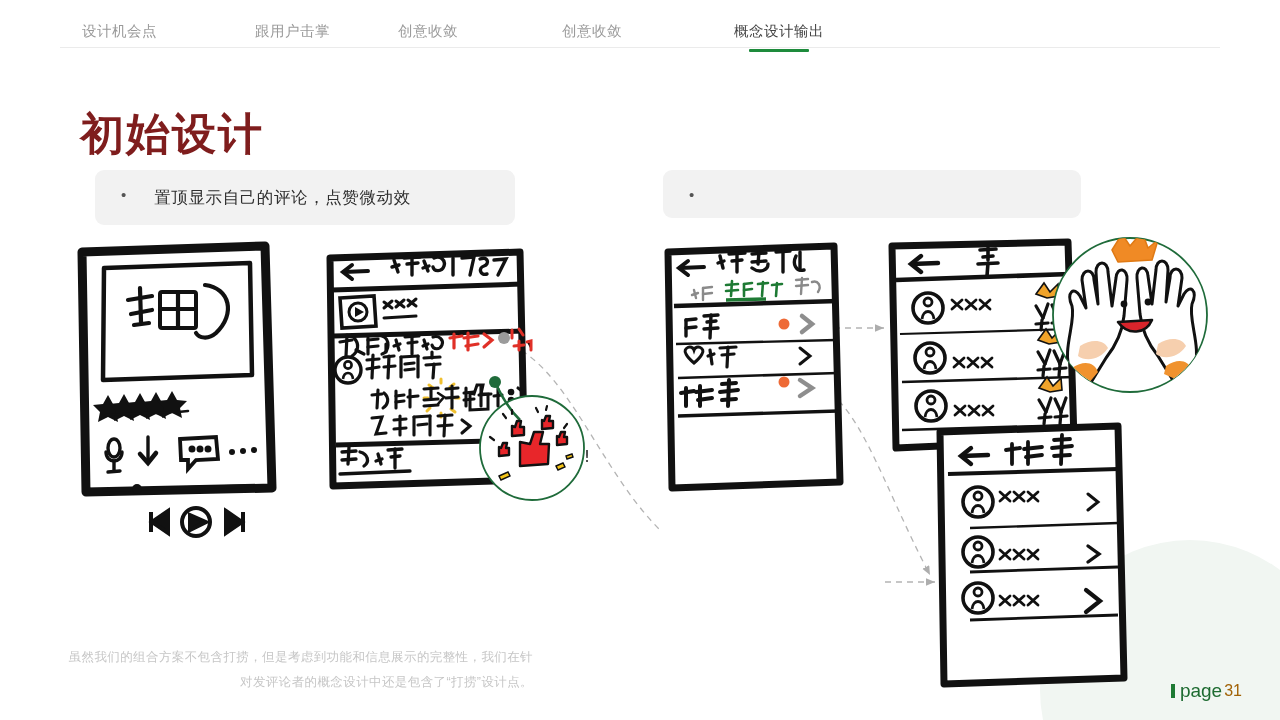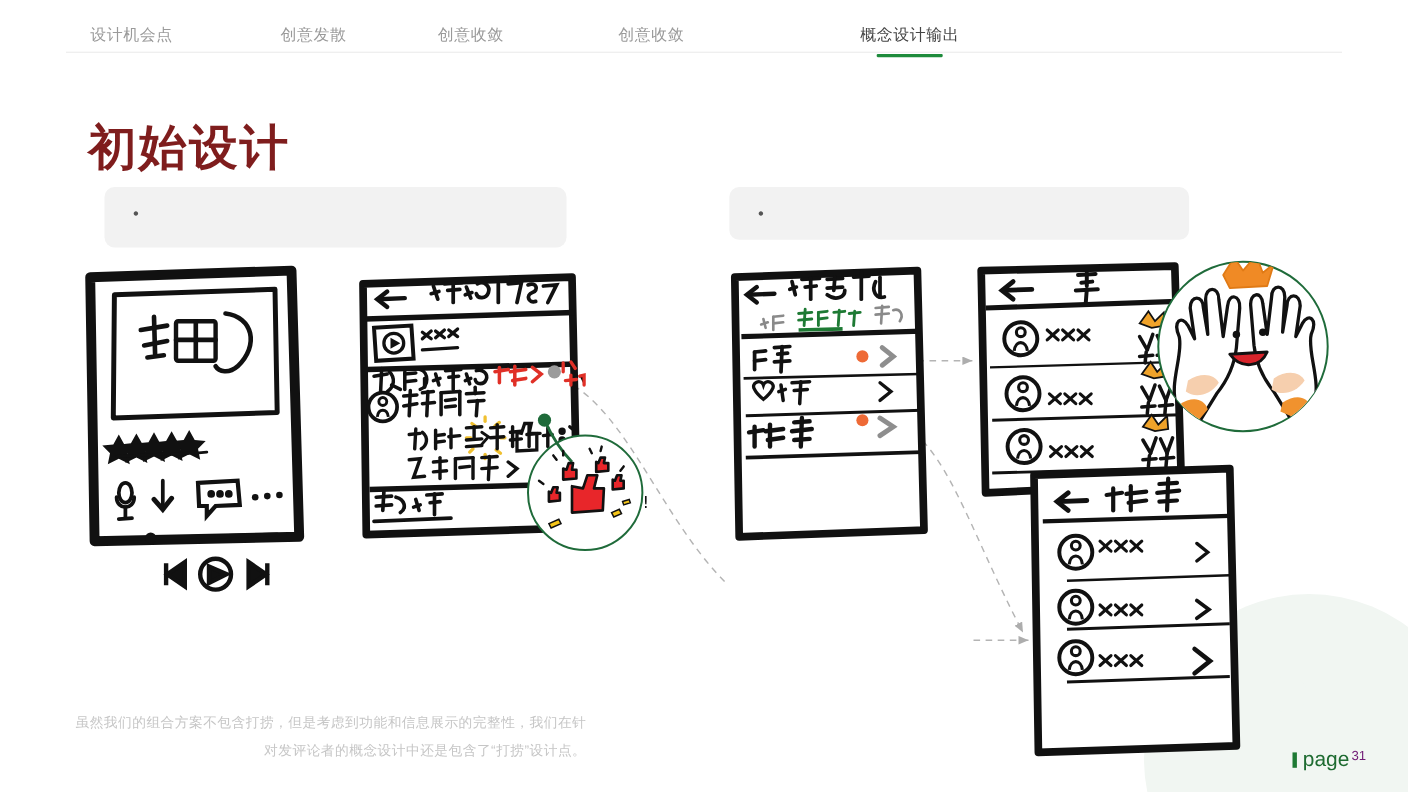--- a/index.html
+++ b/index.html
@@ -24,49 +24,50 @@
   .pill{position:absolute;background:#f2f2f2;border-radius:9px;display:flex;align-items:flex-start;
         padding:14px 20px 14px 26px;box-sizing:border-box;}
   .pill .dot{color:#555;font-size:15px;line-height:22px;margin-right:28px;}
   .pill .txt{font-size:16.5px;color:#2e2e2e;line-height:26px;letter-spacing:.6px;}
   #pill-left{left:95px;top:170px;width:420px;height:55px;}
   #pill-right{left:663px;top:170px;width:418px;height:48px;align-items:center;}
   #pill-right .dot{line-height:normal;}
   
   .footnote{position:absolute;left:63px;top:645px;width:470px;font-size:12.5px;color:#c6c6c6;line-height:25px;letter-spacing:.4px;text-align:right;}
   
-  .pagenum{position:absolute;right:38px;bottom:18px;display:flex;align-items:flex-start;}
+  .pagenum{position:absolute;right:38px;bottom:18px;display:flex;align-items:center;}
   .pagenum .tick{width:4px;height:14px;background:#1e7a34;margin-right:5px;align-self:center;}
   .pagenum .pg{font-size:19px;color:#1e6b31;letter-spacing:0px;}
-  .pagenum .no{font-size:12px;color:#701a75;margin-left:2px;}
+  .pagenum .no{font-size:16px;color:#a16207;margin-left:2px;}
   
   .board{position:absolute;left:0;top:230px;width:1280px;height:470px;}
 </style>
 </head>
 <body>
 
 <div class="deco-big"></div>
 <div class="deco-small"></div>
 
 <div class="topnav">
   <div class="rule"></div>
   <div class="tab" id="t0" style="left: 82px;"><span>设计机会点</span></div>
-  <div class="tab" id="t1" style="left: 255px;"><span>创意发散</span></div>
+  <div class="tab" id="t1" style="left: 255px;"><span>跟用户击掌</span></div>
   <div class="tab" id="t2" style="left: 398px;"><span>创意收敛</span></div>
   <div class="tab" id="t3" style="left: 562px;"><span>创意收敛</span></div>
-  <div class="tab active" id="t4" style="left: 734px; margin-left: 48px;">
+  <div class="tab active" id="t4" style="left: 734px;">
     <span>概念设计输出</span>
     <span class="bar"></span>
   </div>
 </div>
 
 <div class="page-title">初始设计</div>
 
 <div class="pill" id="pill-left">
   <span class="dot">•</span>
+  <span class="txt">置顶显示自己的评论，点赞微动效</span>
 </div>
 <div class="pill" id="pill-right">
   <span class="dot">•</span>
 </div>
 
 <div class="board">
 <svg width="1280" height="470" viewBox="0 0 1280 470" xmlns="http://www.w3.org/2000/svg">
   <defs>
     <marker id="arrowGray" markerWidth="9" markerHeight="9" refX="7" refY="3" orient="auto">
       <path d="M0,0 L7,3 L0,6 z" fill="#adadad"></path>

